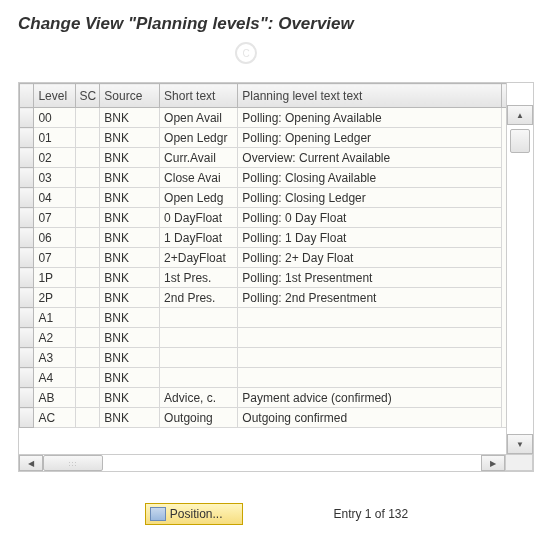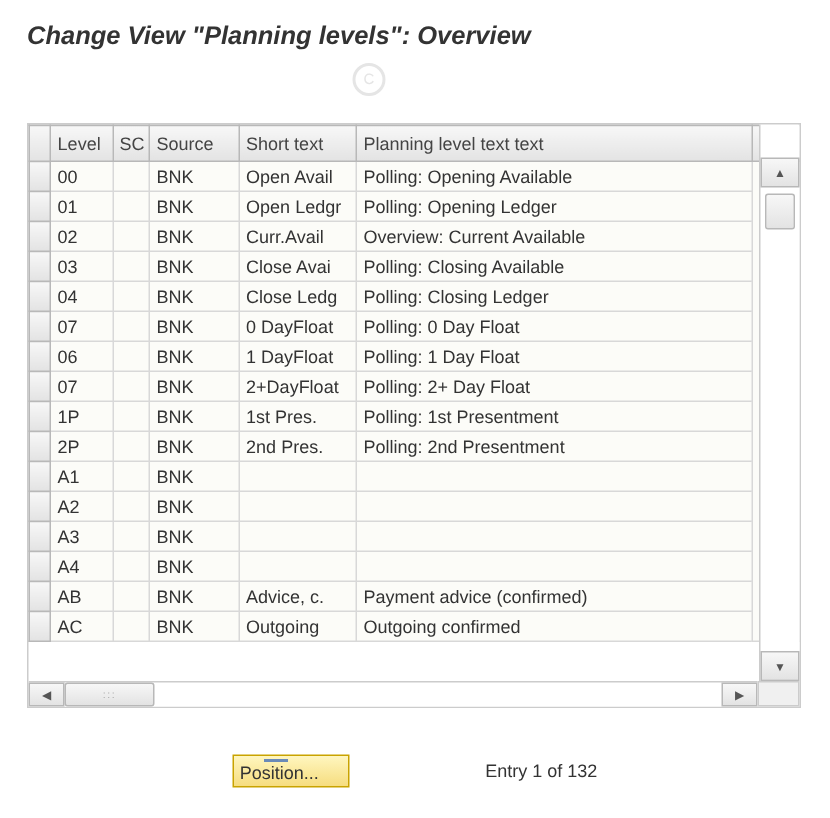--- a/index.html
+++ b/index.html
@@ -169,21 +169,20 @@
     .position-btn {
       display: inline-flex;
       align-items: center;
       background: linear-gradient(#fff6bf, #f6dd7f);
       border: 1px solid #c9a300;
       padding: 2px 20px 2px 4px;
       font-size: 12px;
       color: #333;
       height: 22px;
       cursor: pointer;
-      flex-direction: column;
     }
     .position-btn .pbicon {
       width: 16px; height: 14px;
       margin-right: 4px;
       background: linear-gradient(#c7d8ee, #9bb9de);
       border: 1px solid #6a8ab8;
       position: relative;
     }
     .entry-label { color: #333; }
     .hscroll .track { flex:1; }
@@ -251,21 +250,21 @@
           <td></td>
           <td>BNK</td>
           <td>Close Avai</td>
           <td>Polling: Closing Available</td>
         </tr>
         <tr>
           <td class="row-handle"></td>
           <td>04</td>
           <td></td>
           <td>BNK</td>
-          <td>Close Ledg</td>
+          <td>Open Ledg</td>
           <td>Polling: Closing Ledger</td>
         </tr>
         <tr>
           <td class="row-handle"></td>
           <td>07</td>
           <td></td>
           <td>BNK</td>
           <td>0 DayFloat</td>
           <td>Polling: 0 Day Float</td>
         </tr>

